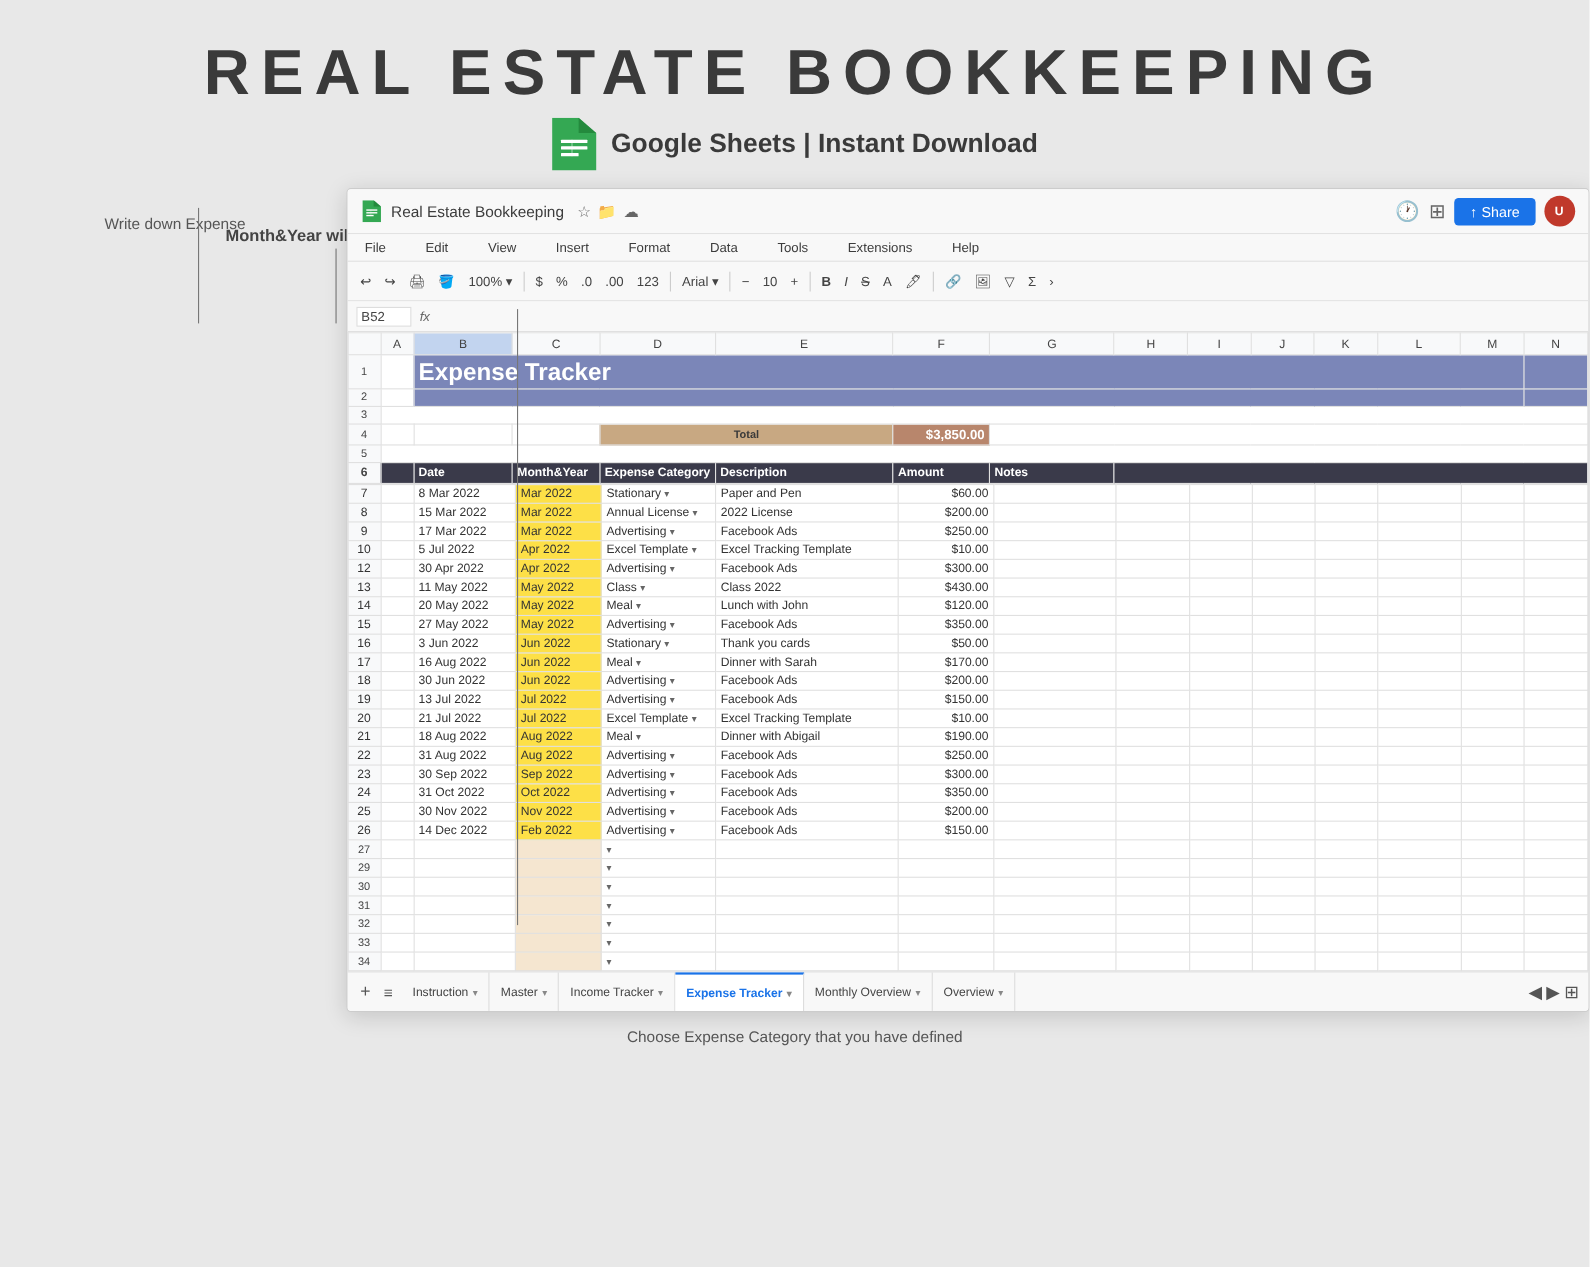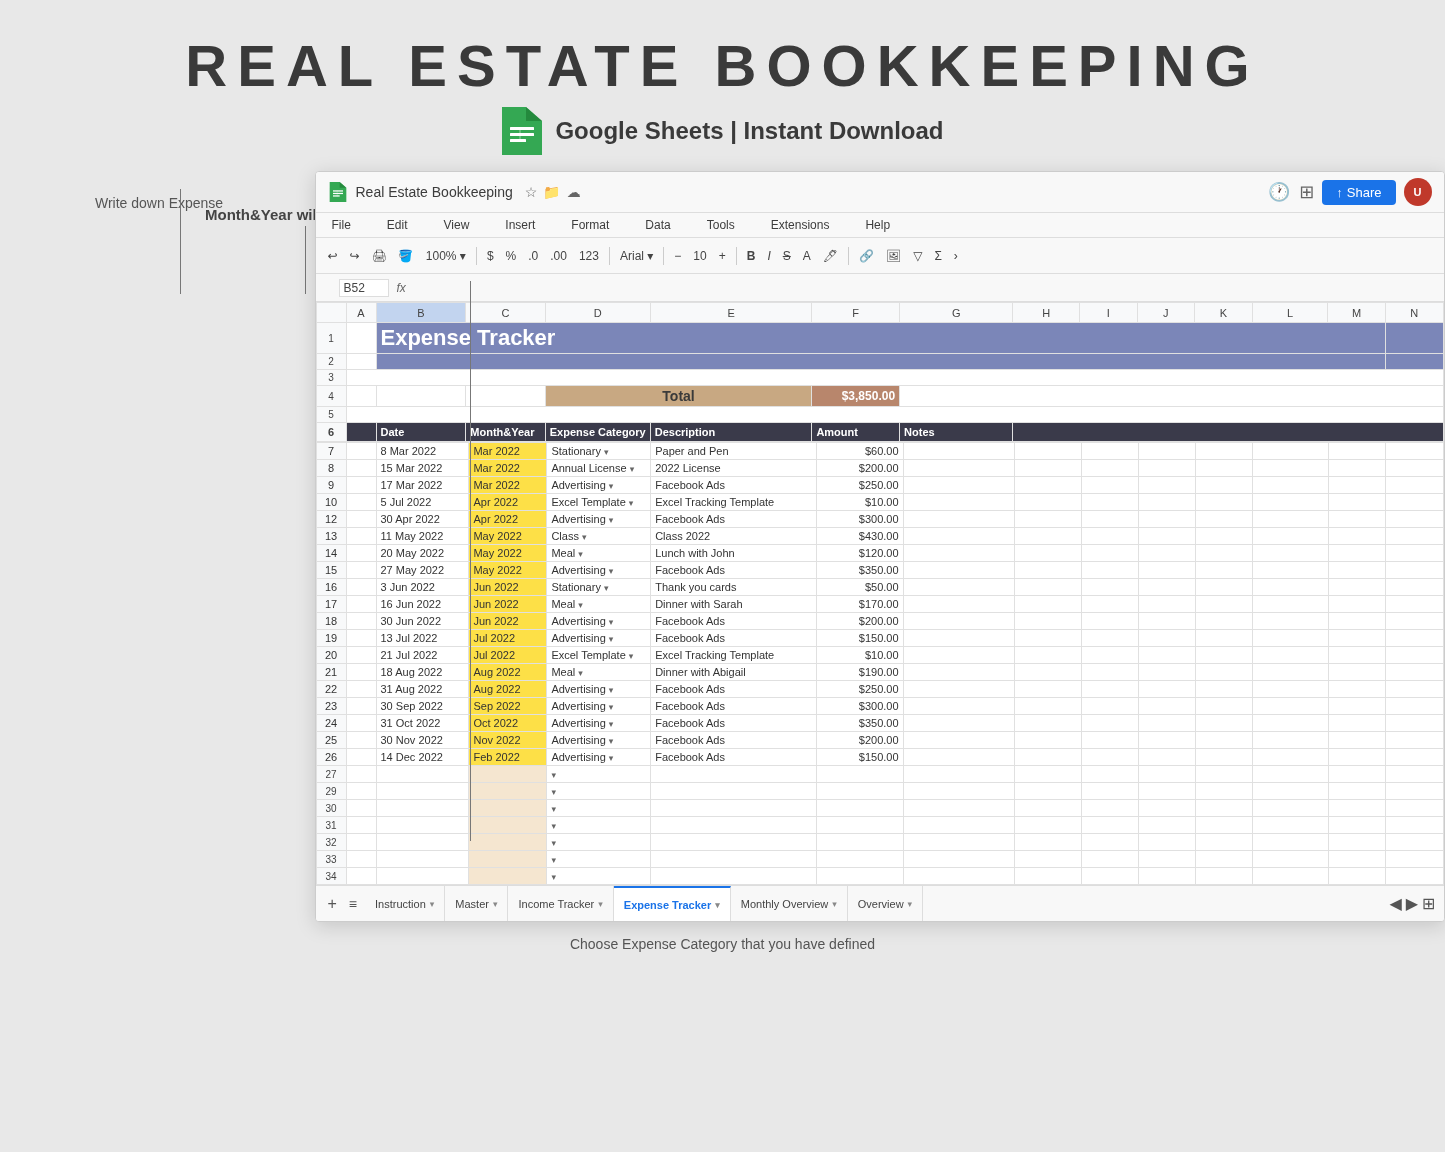--- a/index.html
+++ b/index.html
@@ -162,21 +162,21 @@
       width: 1px;
       height: 18px;
       background: #ccc;
       margin: 0 2px;
     }
 
     
     .formula-bar {
       background: #f8f8f8;
       border-bottom: 1px solid #ddd;
-      padding: 3px 23px;
+      padding: 3px 8px;
       display: flex;
       align-items: center;
       gap: 8px;
       min-height: 28px;
     }
     .cell-ref {
       font-size: 12px;
       color: #444;
       min-width: 50px;
       border: 1px solid #ddd;
@@ -240,21 +240,21 @@
     }
     .expense-title-bg {
       background: #7b86b8;
     }
     
     .total-label-cell {
       background: #c8a882;
       color: #3a3a3a;
       text-align: center;
       font-weight: 600;
-      font-size: 14px;
+      font-size: 10px;
     }
     .total-value-cell {
       background: #b8866c;
       color: #fff;
       text-align: right;
       font-weight: bold;
       font-size: 12px;
       padding-right: 6px;
     }
     
@@ -726,21 +726,21 @@
                 <td></td>
                 <td></td>
                 <td></td>
                 <td></td>
                 <td></td>
                 <td></td>
               </tr>
               <tr class="data-row">
                 <td class="row-header">17</td>
                 <td></td>
-                <td class="date-col">16 Jun 2022</td>
+                <td class="date-col">16 Aug 2022</td>
                 <td class="monthyear-col">Jun 2022</td>
                 <td>Meal <span class="dropdown-arrow">▾</span></td>
                 <td>Dinner with Sarah</td>
                 <td class="amount-col">$170.00</td>
                 <td></td>
                 <td></td>
                 <td></td>
                 <td></td>
                 <td></td>
                 <td></td>

